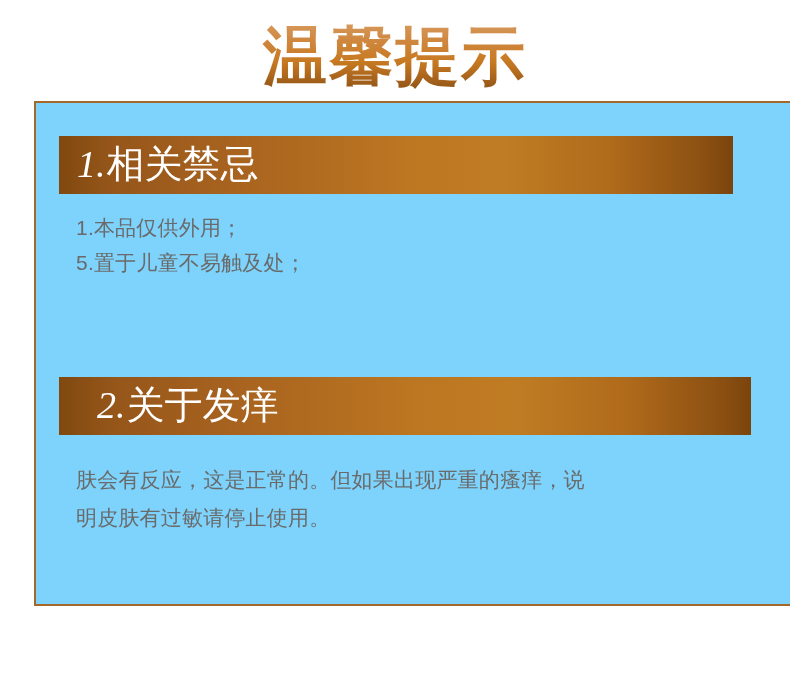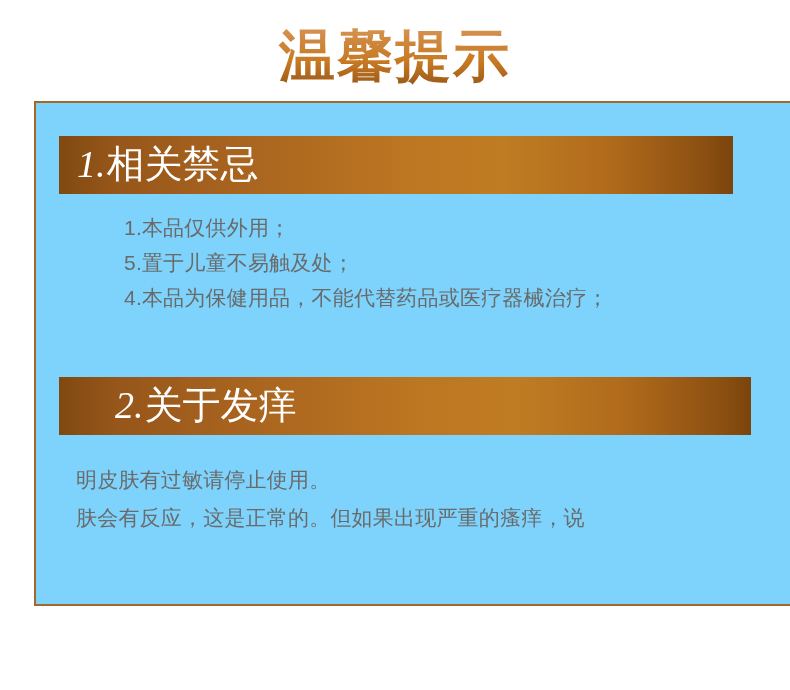--- a/index.html
+++ b/index.html
@@ -17,21 +17,21 @@
 
   
   .page-title {
     position: absolute;
     left: 0;
     top: 22px;
     width: 790px;
     text-align: center;
     font-family: Liberation Sans, sans-serif;
     font-weight: bold;
-    font-size: 56px;
+    font-size: 64px;
     line-height: 68px;
     letter-spacing: 2px;
     background: linear-gradient(180deg,
                 #d79a5d 0%,
                 #cf8840 26%,
                 #c87a22 58%,
                 #a9641c 82%,
                 #8f5416 100%);
     -webkit-background-clip: text;
     background-clip: text;
@@ -90,40 +90,39 @@
     left: 0;
     top: 0;
     height: 58px;
     line-height: 56px;
     color: #ffffff;
     font-family: "Liberation Serif", "DejaVu Serif", serif;
     font-size: 38px;
     white-space: nowrap;
   }
   .bar-1 .bar-label { padding-left: 18px; }
-  .bar-2 .bar-label { padding-left: 56px; }
+  .bar-2 .bar-label { padding-left: 38px; }
   .bar-num {
     font-style: italic;
     font-size: 38px;
     padding-right: 1px;
   }
 
   
   .body-block {
     position: absolute;
     color: #6a6a6a;
     font-size: 21px;
     line-height: 35px;
     letter-spacing: 0.2px;
     white-space: nowrap;
   }
   .body-1 {
     left: 40px;
     top: 107px;
-    margin-left: 48px;
   }
   .body-2 {
     left: 40px;
     top: 358px;
     white-space: normal;
     width: 655px;
     line-height: 38px;
   }
   .body-line { display: block; }
 </style>
@@ -137,28 +136,27 @@
 
     <div class="bar bar-1">
       <div class="bar-label">
         <span class="bar-num">1.</span><span>相关禁忌</span>
       </div>
     </div>
 
     <div class="body-block body-1">
       <span class="body-line">1.本品仅供外用；</span>
       <span class="body-line">5.置于儿童不易触及处；</span>
-      <span class="body-line">4.本品为保健用品，不能代替药品或医疗器械治疗；</span>
     </div>
 
     <div class="bar bar-2">
       <div class="bar-label">
         <span class="bar-num">2.</span><span>关于发痒</span>
       </div>
     </div>
 
     <div class="body-block body-2">
+      <span class="body-line">肤会有反应，这是正常的。但如果出现严重的瘙痒，说</span>
       <span class="body-line">明皮肤有过敏请停止使用。</span>
-      <span class="body-line">肤会有反应，这是正常的。但如果出现严重的瘙痒，说</span>
     </div>
 
   </div>
 </div>
 
 </body></html>

